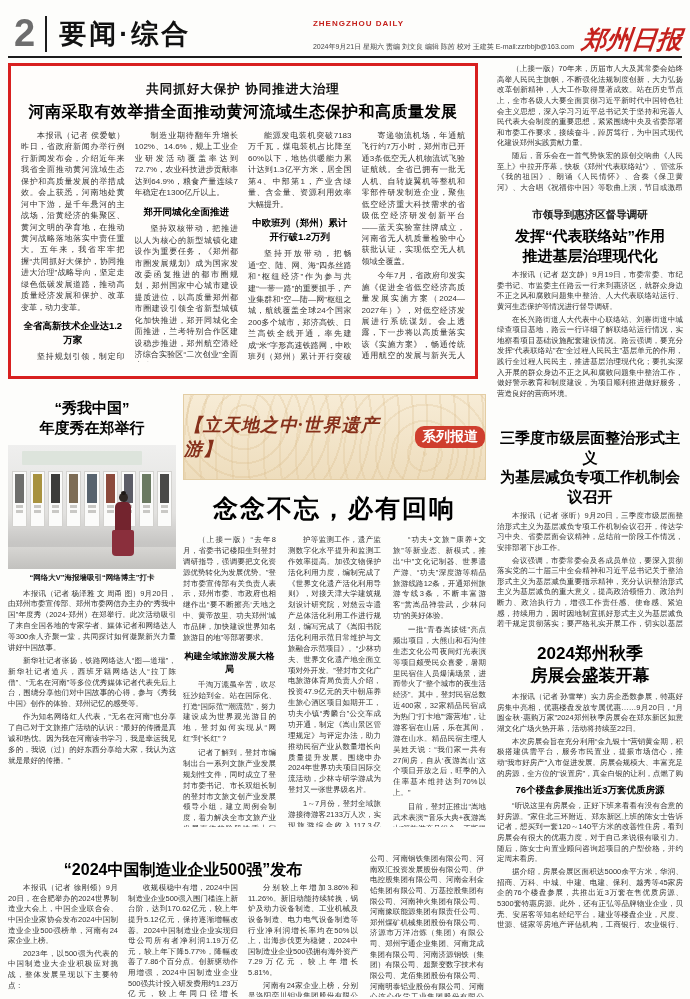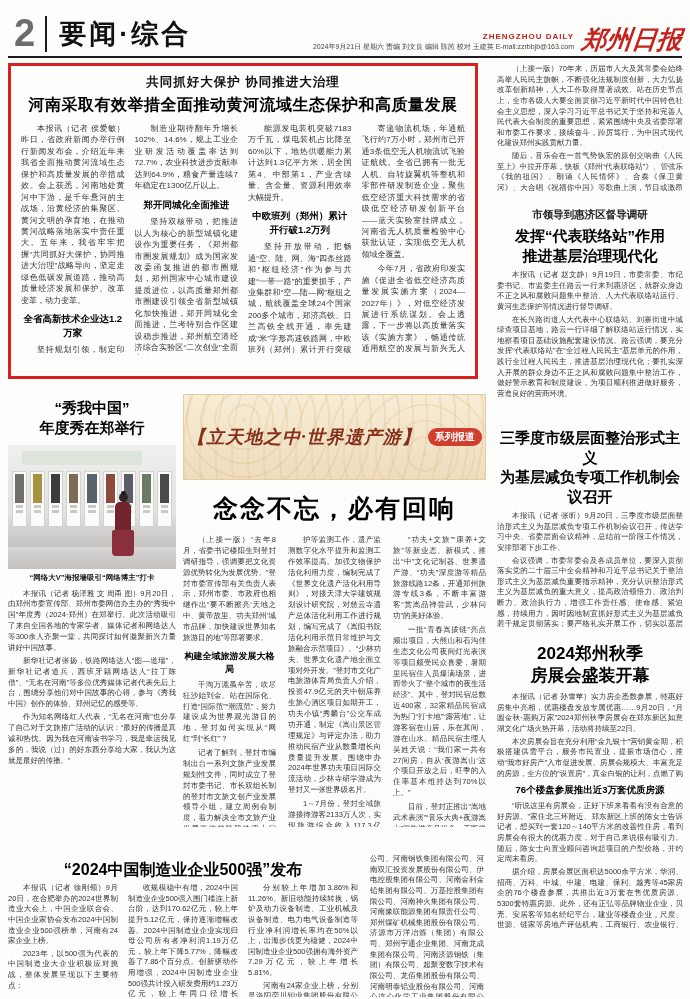--- a/index.html
+++ b/index.html
@@ -6,28 +6,28 @@
   body{width:690px;height:999px;position:relative;background:#fdfdfb;
        font-family:"Liberation Sans","DejaVu Sans",sans-serif;color:#2b2b2b;overflow:hidden;}
   .abs{position:absolute;}
   
   .hdr{left:8px;top:8px;width:674px;height:50px;border-bottom:2px solid #1c1c1c;
        display:flex;align-items:flex-end;padding-bottom:4px;box-sizing:border-box;}
   .pagenum{font-size:38px;line-height:1;color:#6d6d6d;font-weight:bold;padding:0 10px 0 6px;}
   .hdr-div{width:2px;height:36px;background:#1c1c1c;margin-right:12px;}
   .section-title{font-size:27px;font-weight:900;color:#111;letter-spacing:3px;}
   .hdr-right{margin-left:auto;display:flex;align-items:flex-end;gap:8px;}
-  .hdr-meta{display:flex;flex-direction:column;align-items:flex-end;gap:1px;}
+  .hdr-meta{display:flex;flex-direction:column;align-items:flex-start;gap:14px;}
   .mast-en{font-size:8px;font-weight:bold;color:#c5211d;letter-spacing:1px;}
   .dateline{font-size:7px;color:#444;}
   .mast-cn{font-size:25px;color:#c5211d;font-weight:bold;font-style:italic;
            font-family:"Liberation Serif","DejaVu Serif",serif;transform:skewX(-6deg);line-height:1;}
   
   .leadbox{left:8px;top:63px;width:470px;height:316px;border:3px solid #d8201f;
-           background:#fffdfb;padding:4px 10px;box-sizing:border-box;}
+           background:#fffdfb;padding:11px 10px;box-sizing:border-box;}
   .lead-kicker{font-size:12.5px;font-weight:bold;text-align:center;color:#111;margin-top:4px;letter-spacing:1px;}
   .lead-headline{font-size:16px;font-weight:900;text-align:center;color:#000;margin:4px 0 7px;letter-spacing:.5px;}
   .lead-cols{display:flex;gap:10px;height:232px;overflow:hidden;}
   .lead-col{flex:1;font-size:8px;line-height:1.43;text-align:justify;color:#333;overflow:hidden;}
   .blk{margin:0 0 3px;text-indent:2em;}
   .blk[data-type="h"]{font-weight:bold;font-size:9.5px;text-align:center;text-indent:0;
                       margin:6px 0 5px;color:#000;}
   .blk[data-type="lead"]{font-weight:normal;}
   
   .rail{left:497px;top:64px;width:186px;height:935px;overflow:hidden;}
@@ -58,21 +58,21 @@
   
   .center{left:183px;top:394px;width:303px;height:454px;overflow:hidden;}
   .cbanner{height:86px;background:
       repeating-radial-gradient(circle at 20% 30%, rgba(214,182,130,.25) 0 2px, transparent 2px 14px),
       repeating-radial-gradient(circle at 80% 70%, rgba(214,182,130,.22) 0 2px, transparent 2px 16px),
       linear-gradient(#f7ecd6,#eeddbd);
       border:1px solid #e3cda4;box-sizing:border-box;
       display:flex;align-items:center;justify-content:center;gap:7px;}
   .cbanner .btitle{font-size:18px;font-weight:900;font-style:italic;color:#86301b;
       font-family:"Liberation Serif","DejaVu Serif",serif;letter-spacing:1px;}
-  .cbanner .badge{font-size:10px;color:#fff;background:#cf3e2e;border-radius:9px;padding:2px 7px;font-weight:bold;white-space:nowrap;}
+  .cbanner .badge{font-size:14px;color:#fff;background:#cf3e2e;border-radius:9px;padding:2px 7px;font-weight:bold;white-space:nowrap;}
   .center h2{font-size:25px;font-weight:900;text-align:center;color:#000;margin:12px 0 10px;letter-spacing:2px;}
   .ccols{display:flex;gap:12px;height:292px;overflow:hidden;}
   .ccol{flex:1;font-size:7.5px;line-height:1.45;text-align:justify;color:#333;overflow:hidden;}
   .ccol .blk[data-type="h"]{font-size:9px;margin:6px 0 4px;}
   
   .bottom{left:8px;top:852px;width:476px;height:145px;display:flex;gap:12px;overflow:hidden;}
   .b-left{width:350px;display:flex;flex-direction:column;}
   .b-left h2{font-size:16px;font-weight:900;text-align:center;color:#000;margin:8px 0 2px;}
   .b-sub{font-size:10.5px;font-weight:bold;text-align:center;color:#111;margin:0 0 6px;}
   .bcols{display:flex;gap:10px;flex:1;overflow:hidden;}

